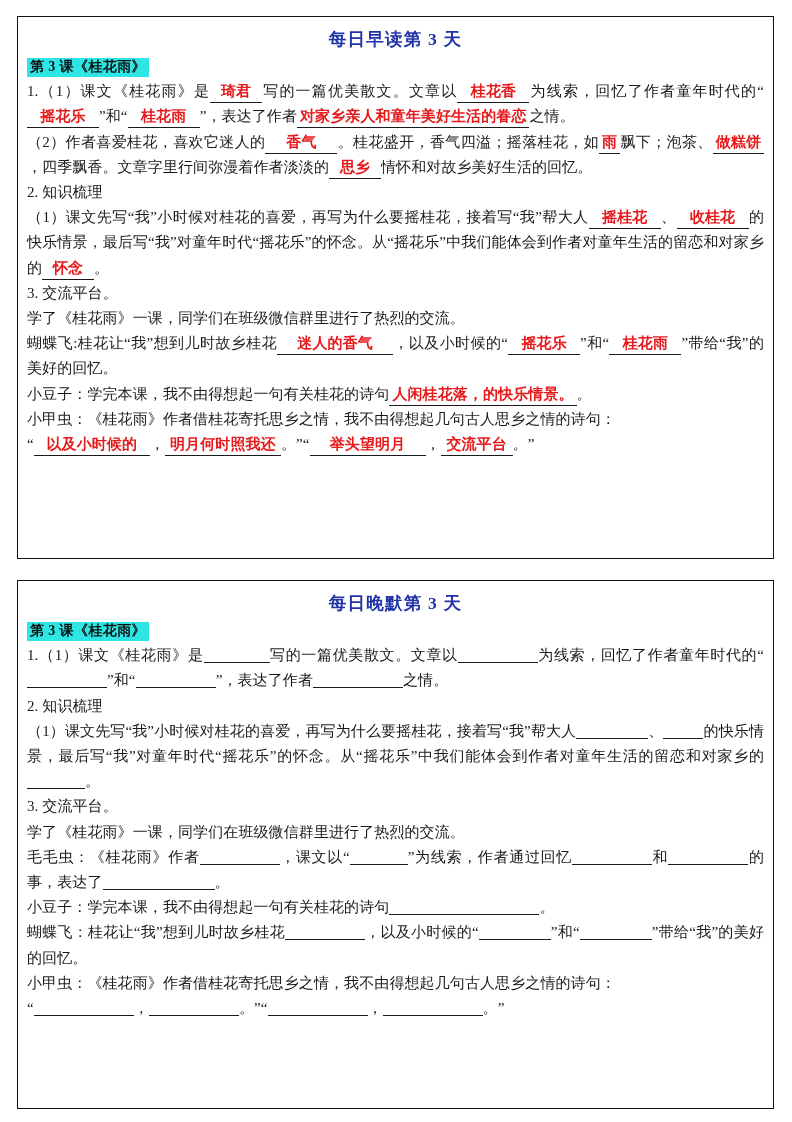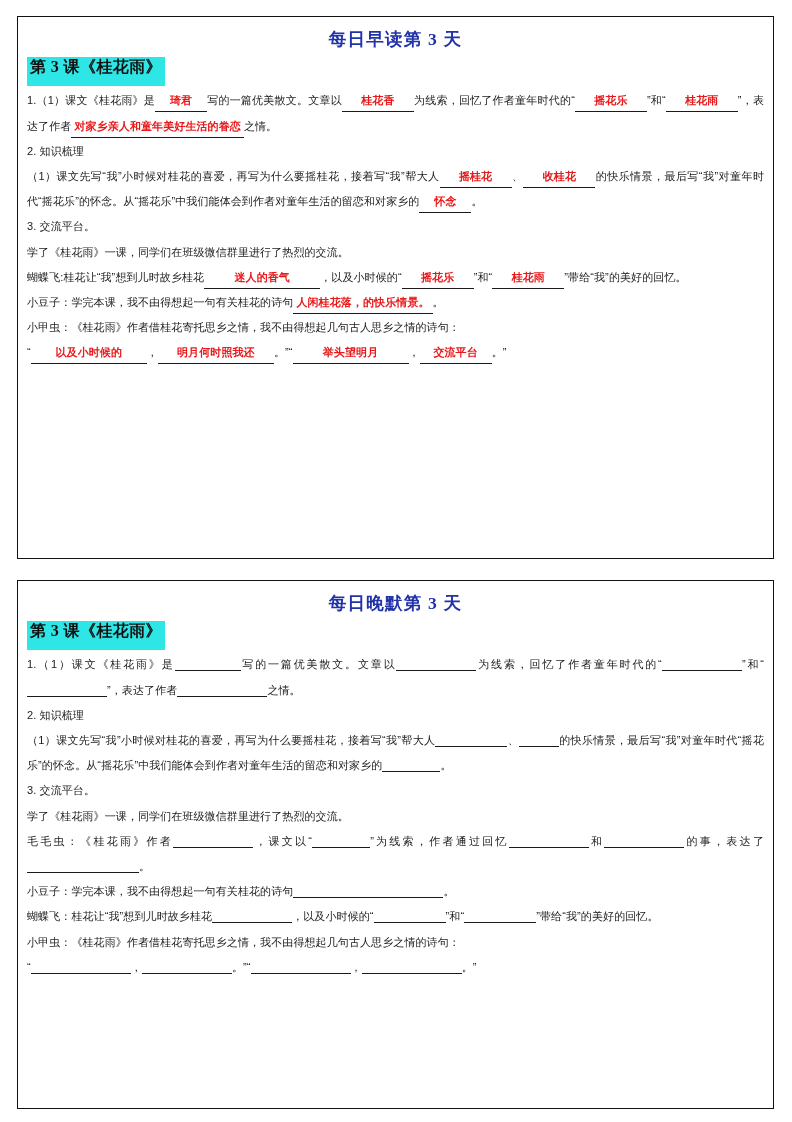--- a/index.html
+++ b/index.html
@@ -44,34 +44,34 @@
     letter-spacing: 1.2px;
     margin: 3px 0 6px 0;
     font-family: "Liberation Serif", "DejaVu Serif", serif;
   }
 
   .lesson-badge {
     display: inline-block;
     background: #2ee6e6;
     color: #111;
     font-weight: bold;
-    font-size: 16px;
-    padding: 1px 3px 10px 3px;
+    font-size: 14px;
+    padding: 1px 3px 2px 3px;
     line-height: 1.15;
     letter-spacing: 0.4px;
     margin-bottom: 2px;
   }
 
   .body-text {
-    font-size: 11px;
+    font-size: 15px;
     line-height: 25.2px;
     color: #1a1a1a;
     letter-spacing: 0.1px;
     text-align: justify;
-    font-family: Liberation Sans, sans-serif;
+    font-family: Liberation Serif, serif;
   }
   .body-text p {
     margin: 0;
     padding: 0;
   }
 
   
   .ans {
     color: #e8191b;
     border-bottom: 1.1px solid #1a1a1a;
@@ -112,20 +112,21 @@
   <div class="panel" id="panel-morning">
     <div class="panel-inner">
       <div class="sheet-title">每日早读第 3 天</div>
 
       <div class="lesson-badge">第 3 课《桂花雨》</div>
 
       <div class="body-text">
 
         <p><span>1.（1）课文《桂花雨》是</span><span class="ans pad-s">琦君</span><span>写的一篇优美散文。文章以</span><span class="ans pad-m">桂花香</span><span>为线索，回忆了作者童年时代的</span><span>“</span><span class="ans pad-m">摇花乐</span><span>”和“</span><span class="ans pad-m">桂花雨</span><span>”，表达了作者</span><span class="ans pad-l">对家乡亲人和童年美好生活的眷恋</span><span>之情。</span></p>
 
+        <p><span>（2）作者喜爱桂花，喜欢它迷人的</span><span class="ans pad-m">香气</span><span>。桂花盛开，香气四溢；摇落桂花，如</span><span class="ans free">雨</span><span>飘下；泡茶、</span><span class="ans free">做糕饼</span><span>，四季飘香。文章字里行间弥漫着作者淡淡的</span><span class="ans pad-s">思乡</span><span>情怀和对故乡美好生活的回忆。</span></p>
 
         <p>2. 知识梳理</p>
 
         <p><span>（1）课文先写“我”小时候对桂花的喜爱，再写为什么要摇桂花，接着写“我”帮大人</span><span class="ans pad-m">摇桂花</span><span>、</span><span class="ans pad-m">收桂花</span><span>的快乐情景，最后写“我”对童年时代“摇花乐”的怀念。从“摇花乐”中我们能体会到作者对童年生活的留恋和对家乡的</span><span class="ans pad-s">怀念</span><span>。</span></p>
 
         <p>3. 交流平台。</p>
         <p>学了《桂花雨》一课，同学们在班级微信群里进行了热烈的交流。</p>
 
 
         <p><span>蝴蝶飞:桂花让“我”想到儿时故乡桂花</span><span class="ans pad-l">迷人的香气</span><span>，以及小时候的“</span><span class="ans pad-m">摇花乐</span><span>”和“</span><span class="ans pad-m">桂花雨</span><span>”带给“我”的美好的回忆。</span></p>

